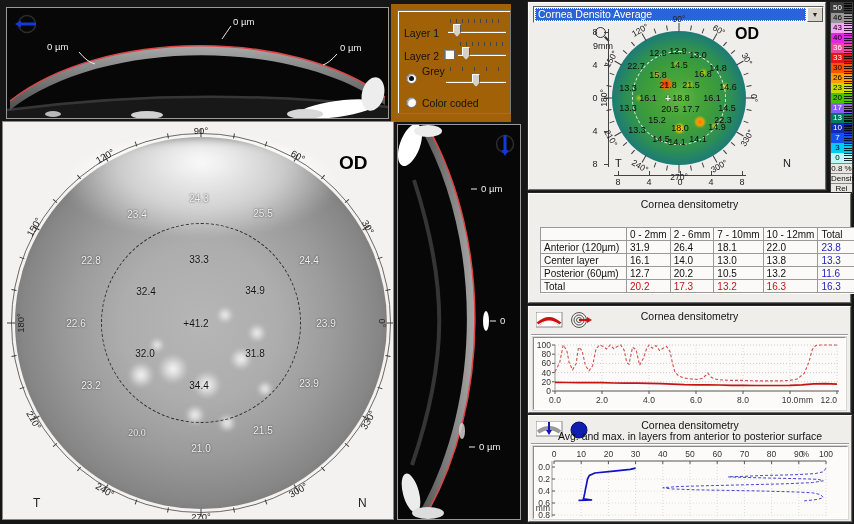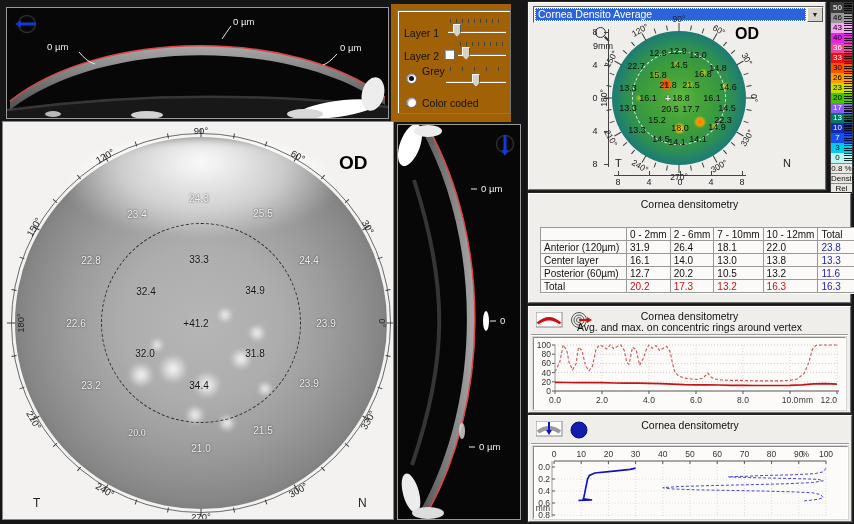--- a/index.html
+++ b/index.html
@@ -521,21 +521,20 @@
       <path d="M2,13.5 Q13,4.5 24,13.5" fill="none" stroke="#ffffff" stroke-width="1.2"></path>
     </svg>
     <svg class="cicon" style="left:40px;top:3px;" width="24" height="21">
       <circle cx="10" cy="10" r="2.5" fill="none" stroke="#555"></circle>
       <circle cx="10" cy="10" r="5" fill="none" stroke="#555"></circle>
       <circle cx="10" cy="10" r="7.5" fill="none" stroke="#555"></circle>
       <line x1="10" y1="10" x2="20" y2="10" stroke="#cc1111" stroke-width="2"></line>
       <polygon points="23,10 18,7 18,13" fill="#cc1111"></polygon>
     </svg>
     <div class="ptitle ct1">Cornea densitometry</div>
-    <div class="ptitle ct2">Avg. and max. on concentric rings around vertex</div>
     <div class="hdrsep" style="top:27px;"></div>
     <div class="plotbox" style="left:4px;top:30px;width:313px;height:73px;">
       <svg id="c1svg" width="311" height="71">
           <line x1="18" y1="53" x2="21" y2="53" stroke="#555"></line>
           <text x="17" y="56" text-anchor="end" class="axt">0</text>
           <line x1="21" y1="43.8" x2="305" y2="43.8" stroke="#cccccc" stroke-dasharray="1,2"></line>
           <line x1="18" y1="43.8" x2="21" y2="43.8" stroke="#555"></line>
           <text x="17" y="46.8" text-anchor="end" class="axt">20</text>
           <line x1="21" y1="34.599999999999994" x2="305" y2="34.599999999999994" stroke="#cccccc" stroke-dasharray="1,2"></line>
           <line x1="18" y1="34.599999999999994" x2="21" y2="34.599999999999994" stroke="#555"></line>
@@ -582,20 +581,21 @@
     <svg class="cicon" style="left:7px;top:5px;" width="27" height="16">
       <rect x="0" y="0" width="26" height="15" fill="#fff" stroke="#888"></rect>
       <path d="M2,11 Q13,3 24,11" fill="none" stroke="#9a9a9a" stroke-width="4"></path>
       <line x1="13" y1="1" x2="13" y2="11" stroke="#1212c0" stroke-width="2"></line>
       <polygon points="13,14 10,9 16,9" fill="#1212c0"></polygon>
     </svg>
     <svg class="cicon" style="left:40px;top:4px;" width="20" height="20">
       <circle cx="10" cy="10" r="8" fill="#101eb0" stroke="#060d70"></circle>
     </svg>
     <div class="ptitle ct1">Cornea densitometry</div>
+    <div class="ptitle ct2">Avg. and max. in layers from anterior to posterior surface</div>
     <div class="hdrsep" style="top:27px;"></div>
     <div class="plotbox" style="left:4px;top:30px;width:315px;height:73px;">
       <svg id="c2svg" width="313" height="71">
           <text x="20" y="10" text-anchor="middle" class="axt">0</text>
           <line x1="20" y1="14" x2="20" y2="17" stroke="#555"></line>
           <text x="47.2" y="10" text-anchor="middle" class="axt">10</text>
           <line x1="47.2" y1="14" x2="47.2" y2="17" stroke="#555"></line>
           <line x1="47.2" y1="17" x2="47.2" y2="69" stroke="#d8d8d8" stroke-dasharray="1,2"></line>
           <text x="74.4" y="10" text-anchor="middle" class="axt">20</text>
           <line x1="74.4" y1="14" x2="74.4" y2="17" stroke="#555"></line>

